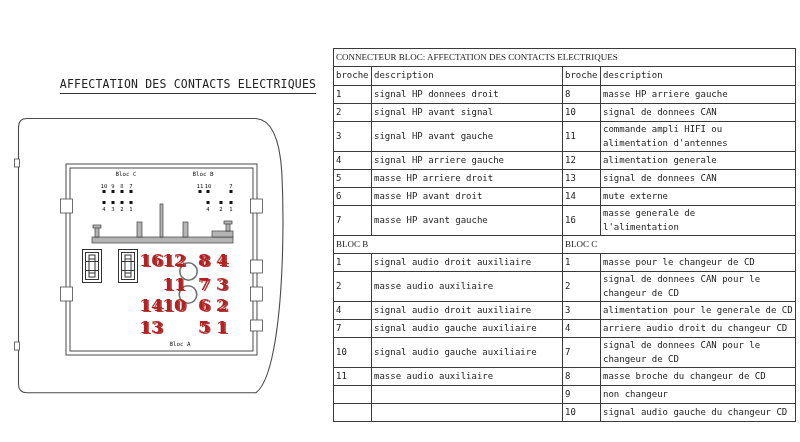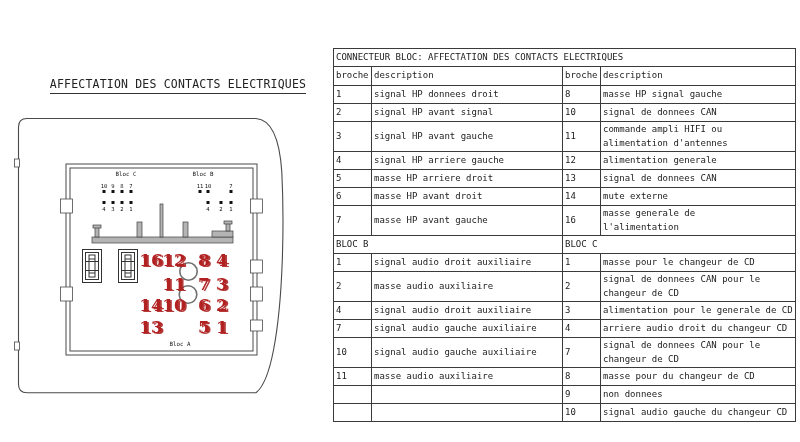--- a/index.html
+++ b/index.html
@@ -2,21 +2,21 @@
 <html><head>
 <meta charset="utf-8">
 <style>
   html,body{margin:0;padding:0;}
   body{
     width:800px;height:442px;position:relative;background:#ffffff;overflow:hidden;
     font-family:"DejaVu Sans Mono","Liberation Mono",monospace;
   }
   
   #left-title{
-    position:absolute;left:44px;top:77px;width:268px;text-align:center;
+    position:absolute;left:54px;top:77px;width:268px;text-align:center;
     font-size:11.5px;letter-spacing:0.2px;color:#222;white-space:nowrap;
   }
   #left-title .title-inner{display:inline-block;border-bottom:1.2px solid #333;padding-bottom:2px;}
   #diagram-svg{position:absolute;left:0;top:0;}
   #diagram-overlay{position:absolute;left:0;top:0;width:320px;height:442px;}
   .pin-label{
     position:absolute;font-size:5.5px;line-height:6px;color:#111;
     transform:translateX(-50%);white-space:nowrap;
   }
   .pin-square{position:absolute;width:3px;height:3px;background:#111;transform:translateX(-50%);}
@@ -30,21 +30,21 @@
   
   #conn-table{
     position:absolute;left:333px;top:48px;width:462px;
     border-collapse:collapse;table-layout:fixed;
     font-size:9px;line-height:1.45;color:#1b1b1b;background:#fff;
   }
   #conn-table td{
     border:1px solid #3a3a3a;padding:0 2px;vertical-align:middle;
     white-space:pre-line;overflow:hidden;
   }
-  #conn-table tr.r-title td, #conn-table tr.r-section td{height:17px;}
+  #conn-table tr.r-title td, #conn-table tr.r-section td{height:17px;font-family:Liberation Serif, serif;}
   #conn-table tr.r-header td{height:18px;}
 </style>
 </head>
 <body>
 
 <div>
 
   <div id="left-title">
     <span class="title-inner">AFFECTATION DES CONTACTS ELECTRIQUES</span>
   </div>
@@ -170,21 +170,21 @@
       <td>description</td>
       <td>broche</td>
       <td>description</td>
     </tr>
   </tbody>
   <tbody id="bloc-a-body">
       <tr style="height: 18px;">
         <td>1</td>
         <td>signal HP donnees droit</td>
         <td>8</td>
-        <td>masse HP signal gauche</td>
+        <td>masse HP arriere gauche</td>
       </tr>
       <tr style="height: 18px;">
         <td>2</td>
         <td>signal HP avant signal</td>
         <td>10</td>
         <td>signal de donnees CAN</td>
       </tr>
       <tr style="height: 30px;">
         <td>3</td>
         <td>signal HP avant gauche</td>
@@ -254,27 +254,27 @@
         <td>10</td>
         <td>signal audio gauche auxiliaire</td>
         <td>7</td>
         <td>signal de donnees CAN pour le
 changeur de CD</td>
       </tr>
       <tr style="height: 18px;">
         <td>11</td>
         <td>masse audio auxiliaire</td>
         <td>8</td>
-        <td>masse pour du changeur de CD</td>
+        <td>masse broche du changeur de CD</td>
       </tr>
       <tr style="height: 18px;">
         <td></td>
         <td></td>
         <td>9</td>
-        <td>non donnees</td>
+        <td>non changeur</td>
       </tr>
       <tr style="height: 18px;">
         <td></td>
         <td></td>
         <td>10</td>
         <td>signal audio gauche du changeur CD</td>
       </tr>
     </tbody>
 </table>
 

